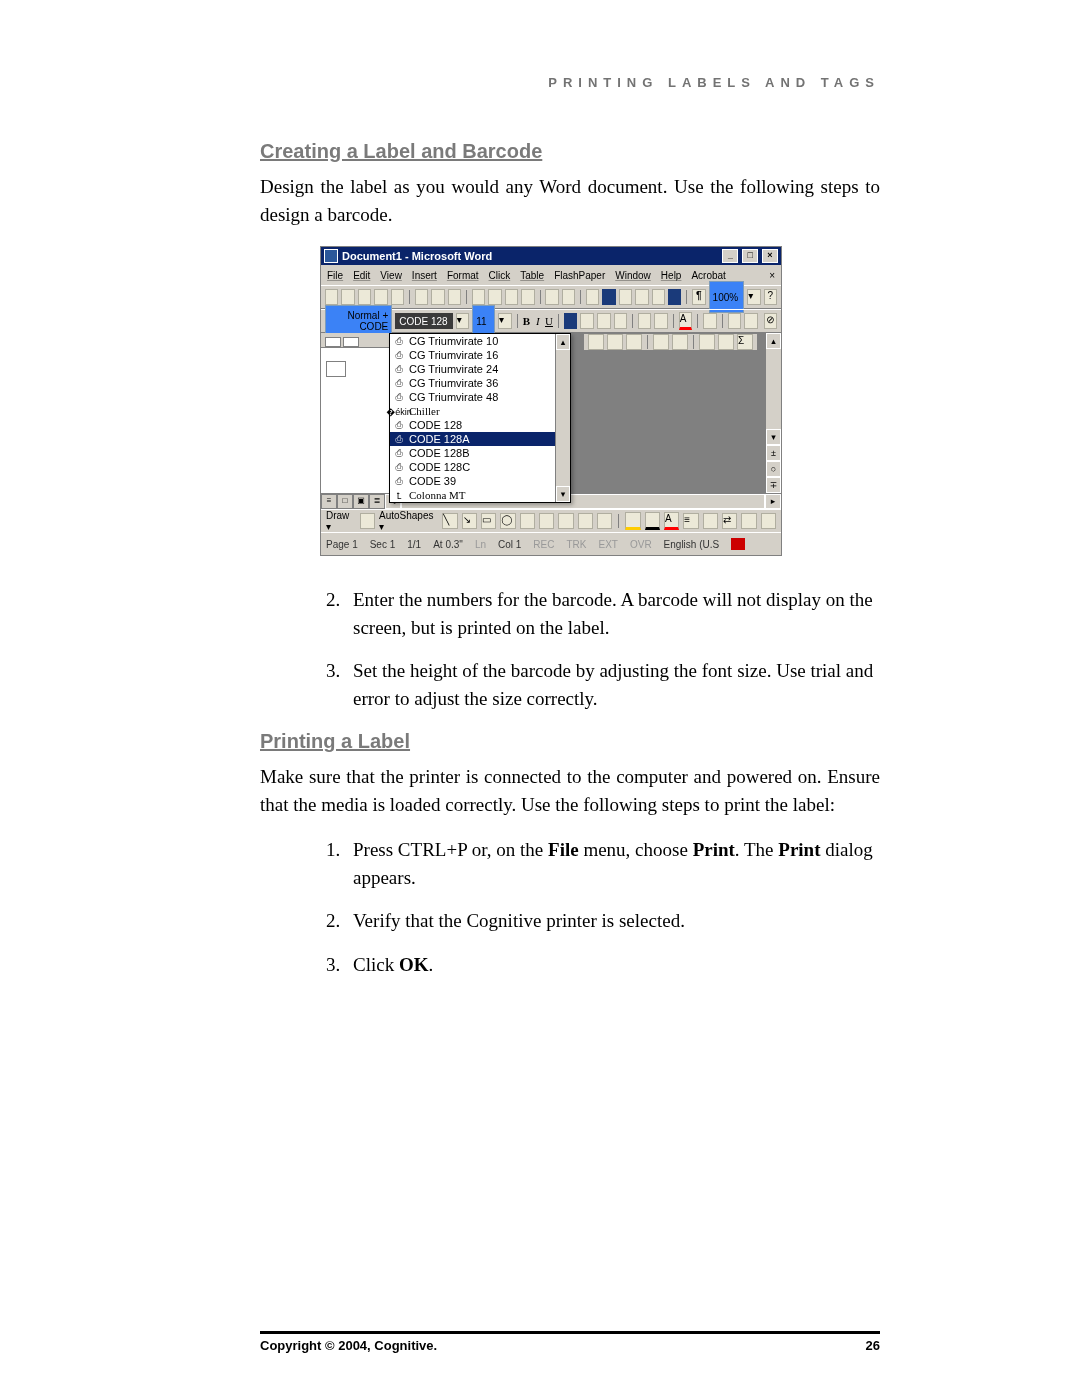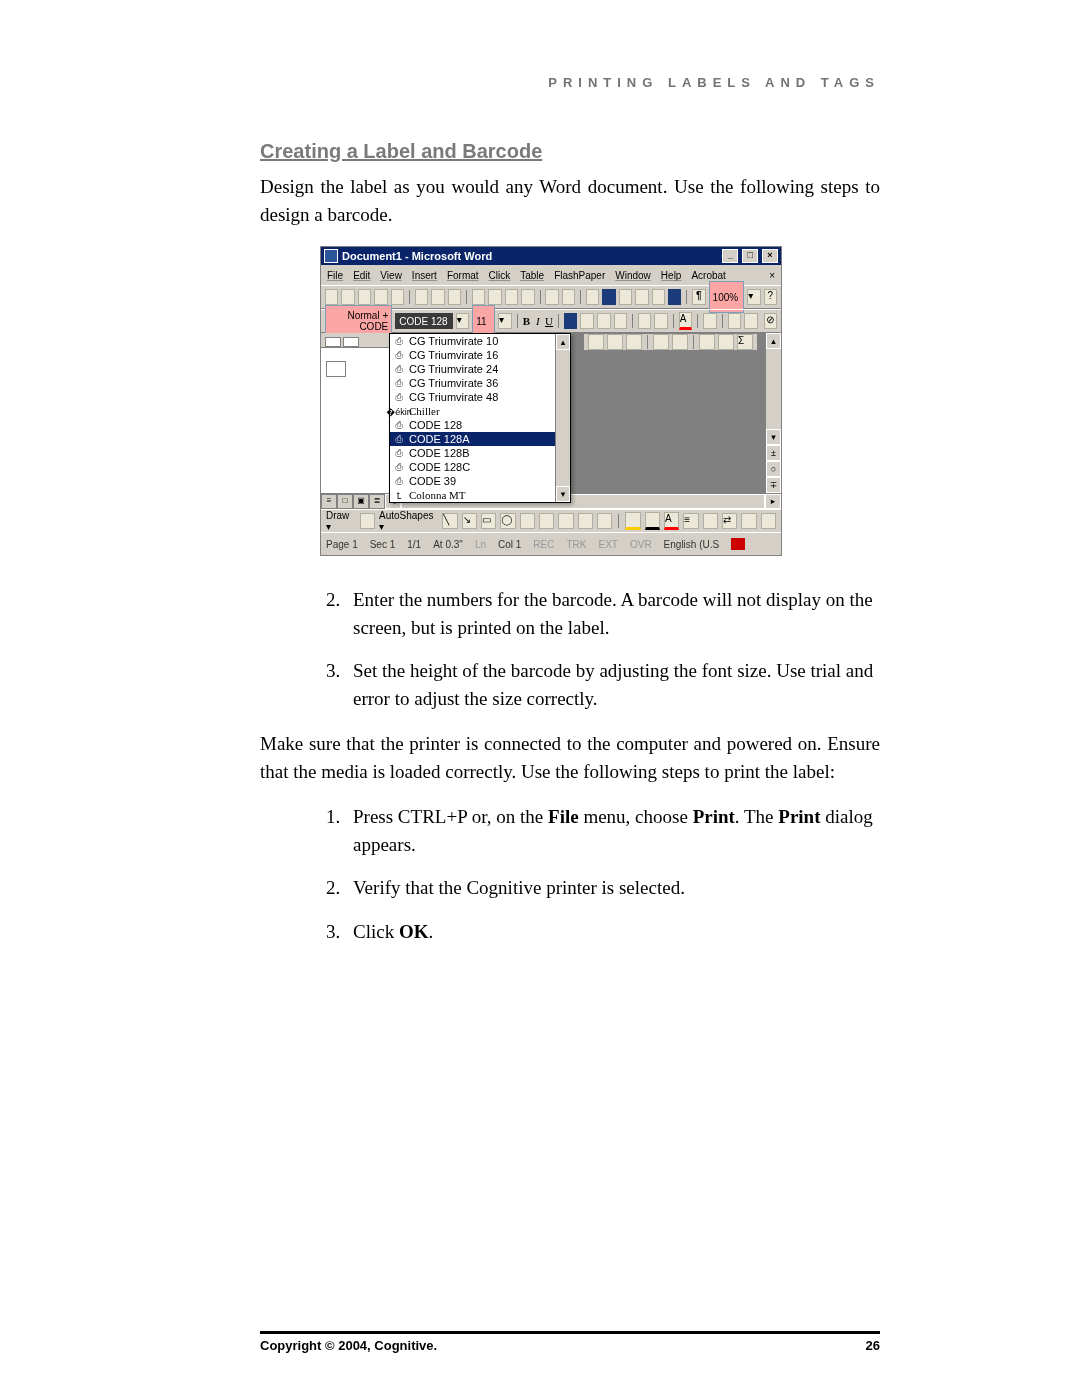--- a/index.html
+++ b/index.html
@@ -130,21 +130,21 @@
     display: inline-block;
   }
   .tb-sep {
     width: 1px;
     height: 14px;
     background: #808080;
     margin: 0 2px;
   }
   .tb-box {
     border: 1px solid #7f9db9;
-    background: #fca5a5;
+    background: #3b82f6;
     height: 14px;
     display: inline-flex;
     align-items: center;
     padding: 8px 3px;
     font-size: 10px;
   }
   .tb-box-dark {
     border: 1px solid #3a3a3a;
     background: #3a3a3a;
     color:#fff;
@@ -515,20 +515,21 @@
       </div>
 
     </div>
   </div>
 
   <ol class="steps" start="2">
     <li>Enter the numbers for the barcode. A barcode will not display on the screen, but is printed on the label.</li>
     <li>Set the height of the barcode by adjusting the font size. Use trial and error to adjust the size correctly.</li>
   </ol>
 
+  <div class="section-title">Printing a Label</div>
   <p class="body-text">Make sure that the printer is connected to the computer and powered on. Ensure that the media is loaded correctly. Use the following steps to print the label:</p>
 
   <ol class="steps">
     <li>
       <span>Press CTRL+P or, on the </span><b>File</b><span> menu, choose </span><b>Print</b><span>. The </span><b>Print</b><span> dialog appears.</span>
     </li>
     <li>Verify that the Cognitive printer is selected.</li>
     <li>
       <span>Click </span><b>OK</b><span>.</span>
     </li>

